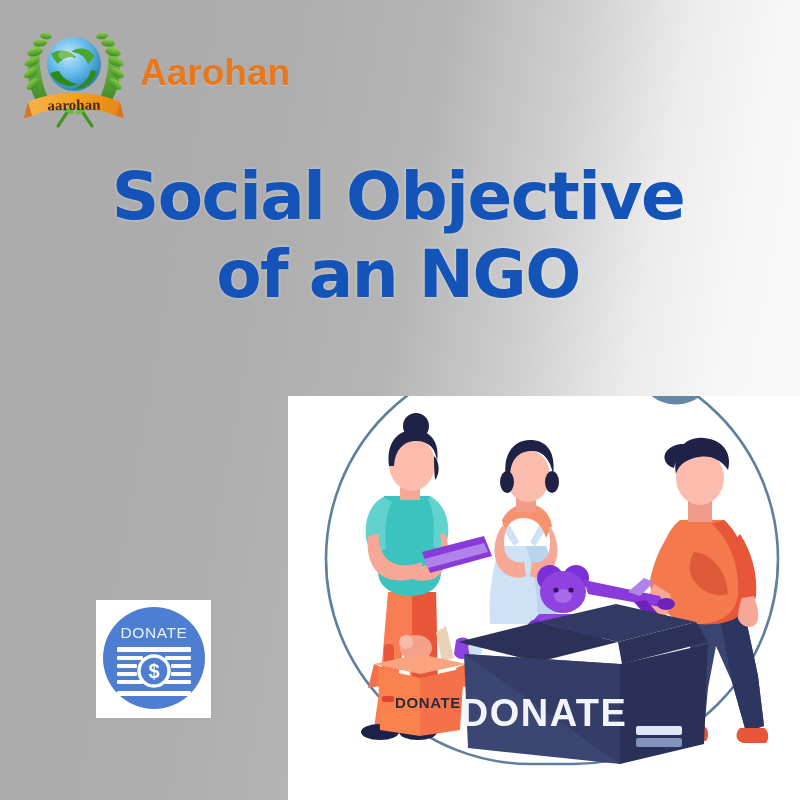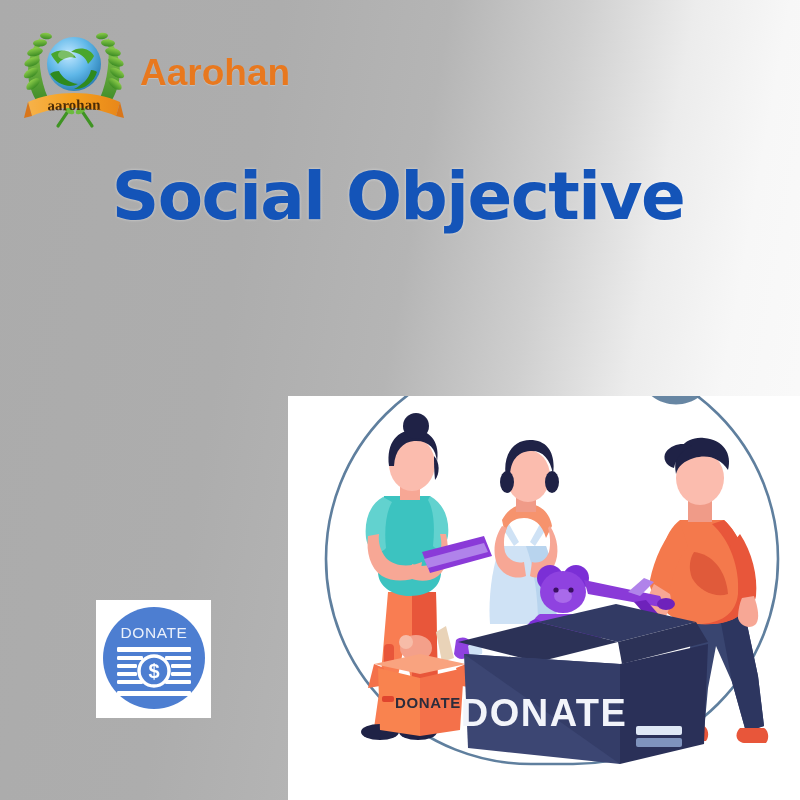--- a/index.html
+++ b/index.html
@@ -189,20 +189,21 @@
         <path d="M106 88 L110 104 L102 102 Z" fill="#d9761a"></path>
         <text x="60" y="96" text-anchor="middle" font-family="'Liberation Serif', serif" font-size="15" font-weight="700" fill="#4a2b07" transform="rotate(-1 60 96)">aarohan</text>
       </svg>
     </div>
 
     <div id="brand-name">Aarohan</div>
   </div>
 
   <div id="headline">
     <span class="ln ln1">Social Objective</span>
+    <span class="ln ln2">of an NGO</span>
   </div>
 
   <div id="donate-badge">
     <div id="donate-circle">
       <div class="dlabel">DONATE</div>
       <svg id="donate-bill" viewBox="0 0 74 50" aria-hidden="true">
         <g fill="#ffffff">
           <rect x="0" y="0" width="74" height="5" rx="1.2"></rect>
           <rect x="0" y="9" width="26" height="4" rx="1.2"></rect>
           <rect x="48" y="9" width="26" height="4" rx="1.2"></rect>

